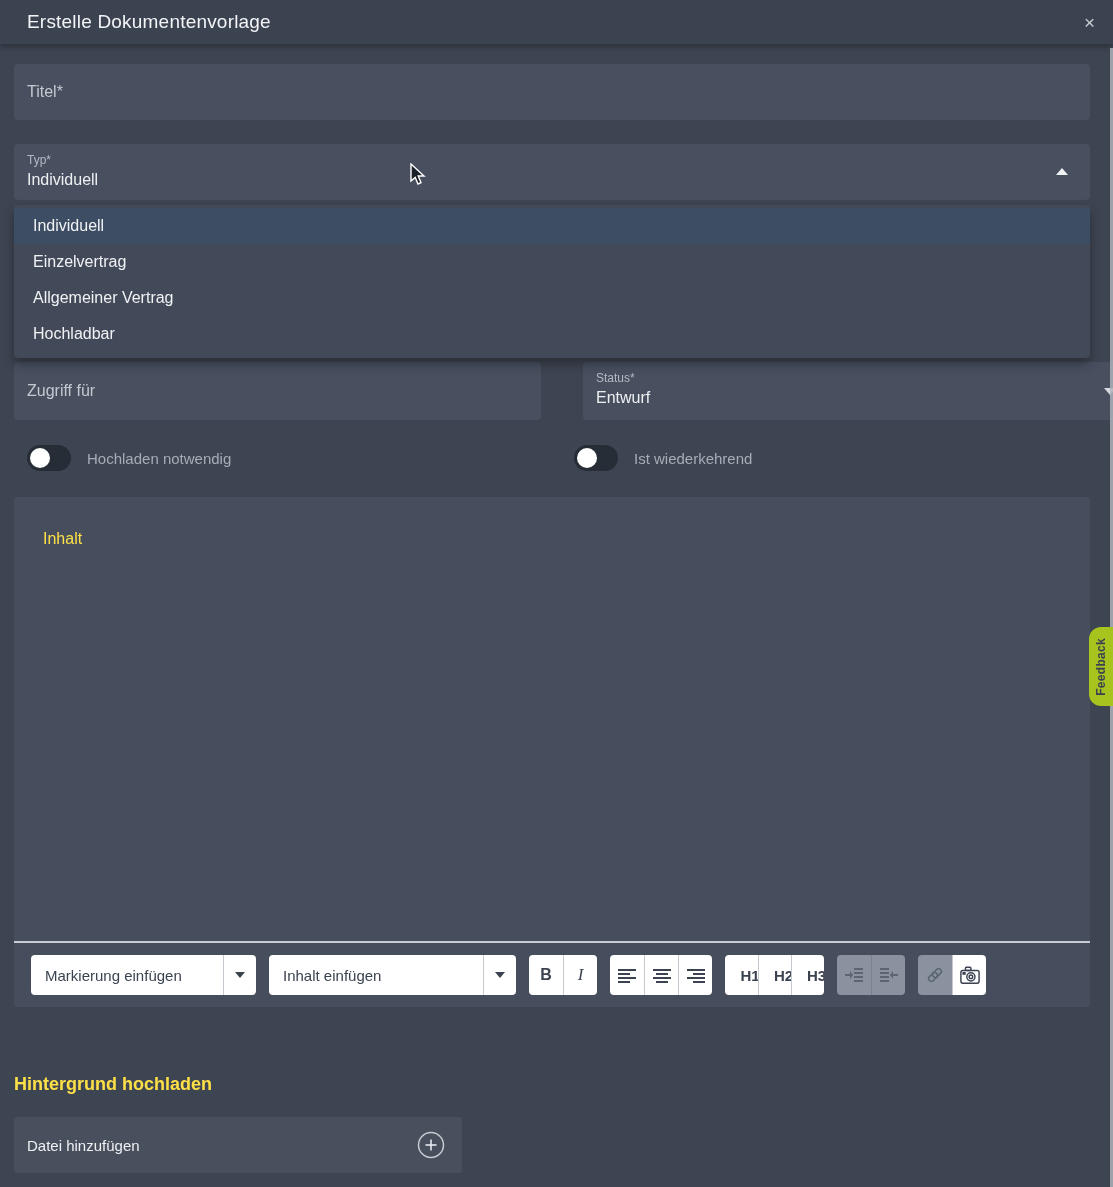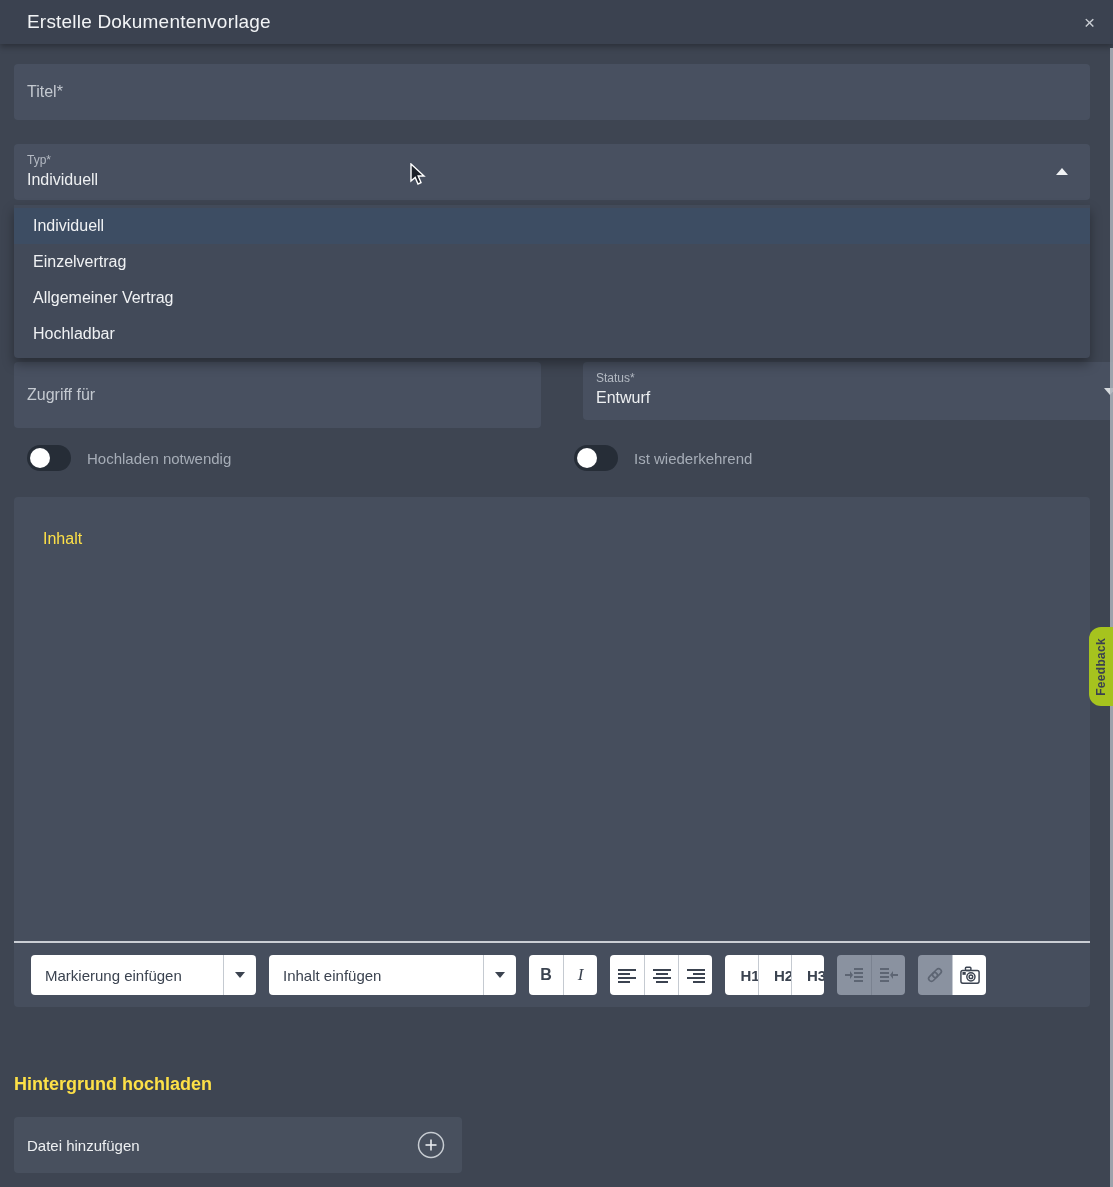--- a/index.html
+++ b/index.html
@@ -27,21 +27,21 @@
   .chev-down { margin-top:-3px; border-top:7px solid #d6dade; }
 
   
   .dropdown-panel { position:absolute; left:14px; width:1076px; top:205px; background:#424a59;
                     border-radius:0 0 4px 4px; box-shadow:0 6px 12px rgba(0,0,0,.35);
                     padding:3px 0 6px 0; z-index:5; }
   .dropdown-item { height:36px; display:flex; align-items:center; padding-left:19px;
                    font-size:16px; color:#f0f2f4; cursor:pointer; }
   .dropdown-item.selected { background:#3d4d63; }
 
-  #zugriff-field { top:362px; height:66px; width:527px; }
+  #zugriff-field { top:362px; height:58px; width:527px; }
   #status-field { left:583px; top:362px; width:555px; height:58px; }
 
   
   .toggle-row { position:absolute; top:445px; display:flex; align-items:center; }
   #toggle-hochladen { left:27px; }
   #toggle-wiederkehrend { left:574px; }
   .switch { width:44px; height:26px; background:#262d37; border-radius:13px; position:relative; cursor:pointer; flex:0 0 auto; }
   .knob { position:absolute; left:3px; top:3px; width:20px; height:20px; background:#ffffff; border-radius:50%; }
   .toggle-label { margin-left:16px; font-size:15px; color:#a6adb7; }
 

